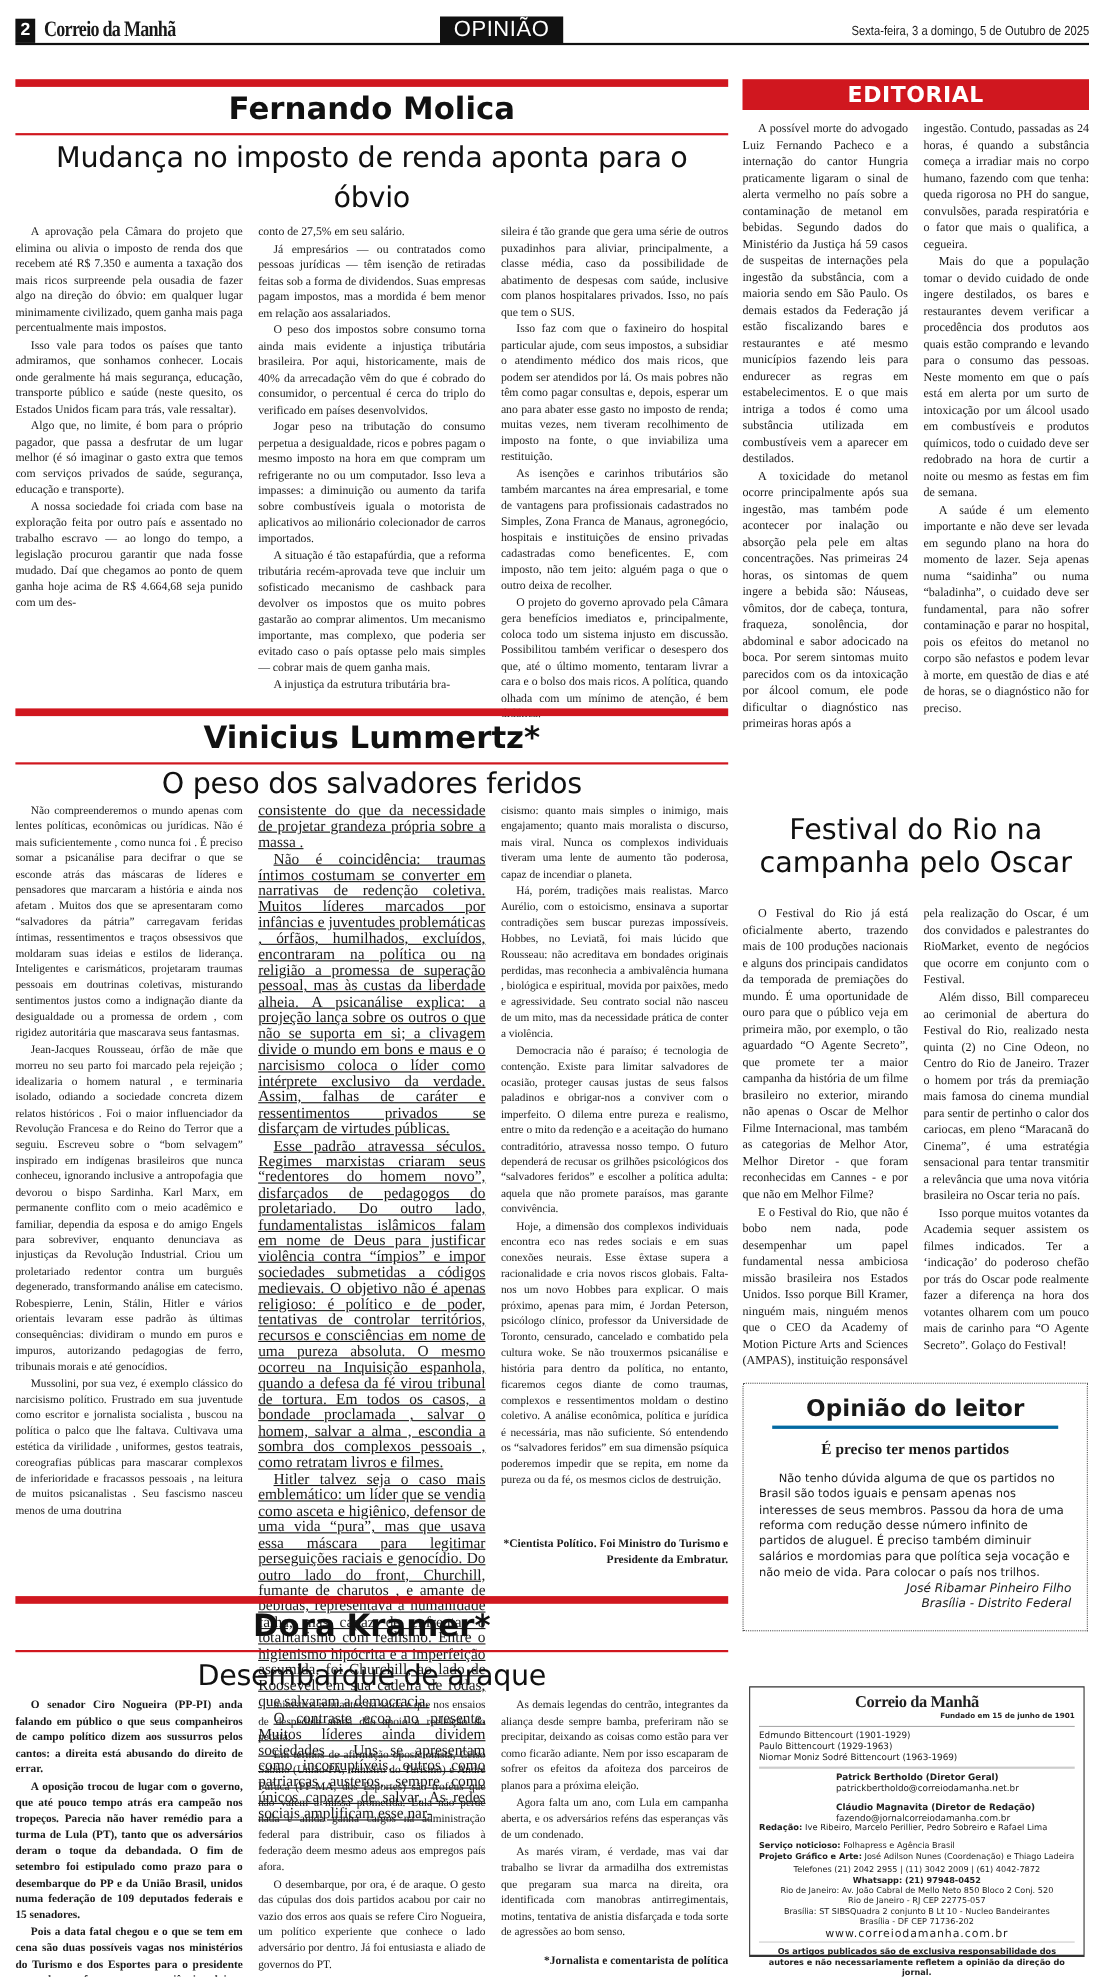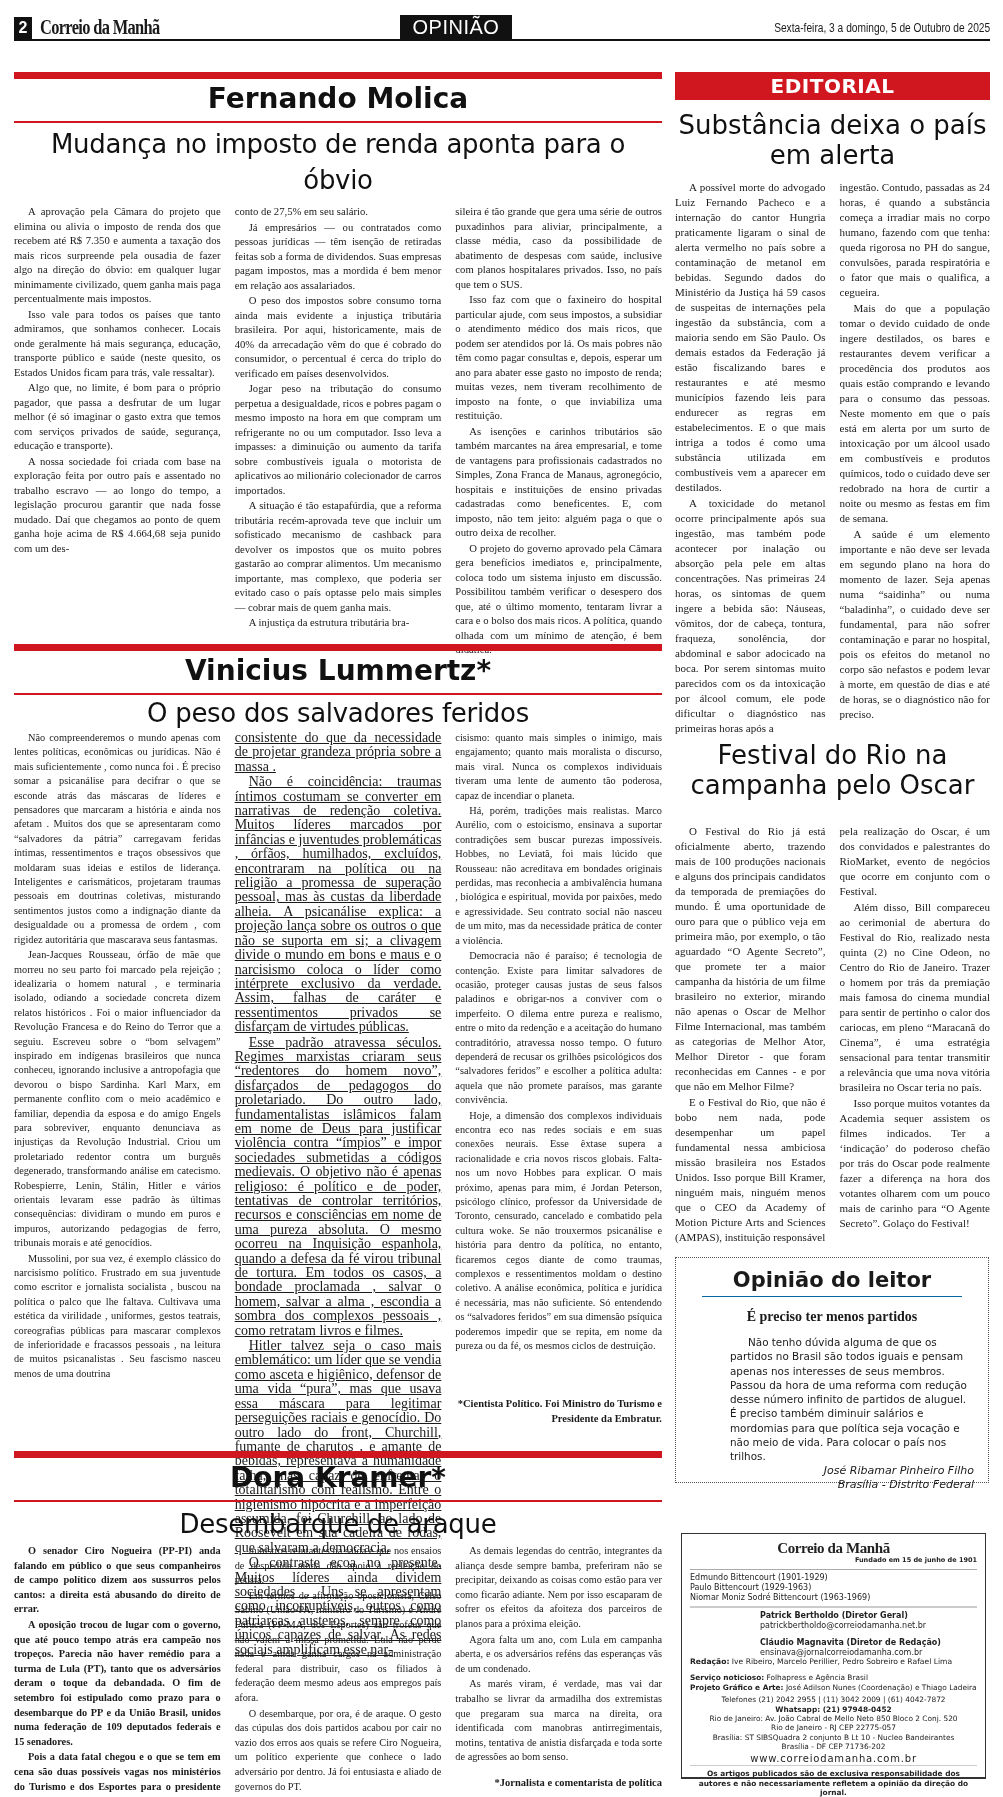--- a/index.html
+++ b/index.html
@@ -25,23 +25,23 @@
   .col p.cont { text-indent: 0; }
 
   
   .right { position: absolute; left: 675px; width: 315px; }
   .editorial-bar { height: 28px; background: #d0171f; color: #fff; font-family: "DejaVu Sans", sans-serif; font-size: 20px; font-weight: bold; text-align: center; line-height: 28px; letter-spacing: 0.5px; }
   .ed-headline { font-family: "DejaVu Sans", sans-serif; font-size: 26px; text-align: center; line-height: 30px; margin-top: 10px; color: #111; }
   .ed-cols { display: flex; gap: 14px; margin-top: 10px; }
   .ed-cols .col { font-size: 11px; line-height: 15px; }
 
   .reader-box { position: absolute; left: 675px; top: 1257px; width: 314px; height: 226px; border: 1px dotted #555; padding: 10px 14px; }
-  .reader-title { font-family: "DejaVu Sans", sans-serif; font-size: 21px; font-weight: bold; text-align: center; padding-bottom: 4px; border-bottom: 1px solid #0369a1; margin: 0 12px; }
+  .reader-title { font-family: "DejaVu Sans", sans-serif; font-size: 21px; font-weight: bold; text-align: center; padding-bottom: 4px; border-bottom: 3px solid #0369a1; margin: 0 12px; }
   .reader-sub { font-family: Liberation Serif, serif; font-size: 14px; font-weight: 600; text-align: center; margin-top: 12px; }
-  .reader-body { font-family: "DejaVu Sans", sans-serif; font-size: 10.4px; line-height: 14.3px; margin-top: 10px; text-indent: 18px; margin-left: 40px; }
+  .reader-body { font-family: "DejaVu Sans", sans-serif; font-size: 10.4px; line-height: 14.3px; margin-top: 10px; text-indent: 18px; }
   .reader-sig { font-family: "DejaVu Sans", sans-serif; font-style: italic; font-size: 11px; text-align: right; line-height: 14px; }
 
   .expediente { position: absolute; left: 681px; top: 1533px; width: 305px; height: 246px; border: 1px solid #333; border-bottom-width: 2px; padding: 6px 8px; font-family: "DejaVu Sans", sans-serif; font-size: 7.4px; line-height: 9.4px; color: #222; }
   .exp-logo { font-family: "Liberation Serif", serif; font-weight: bold; font-size: 15px; text-align: center; line-height: 16px; letter-spacing: -0.4px; }
   .exp-founded { font-size: 6.5px; font-weight: bold; text-align: right; padding-bottom: 4px; border-bottom: 1px solid #aaa; }
   .exp-founders { padding: 3px 0; border-bottom: 2px solid #ccc; font-size: 8px; line-height: 10px; }
   .exp-center { text-align: center; }
   .exp-bold { font-weight: bold; }
   .exp-url { text-align: center; font-size: 10px; letter-spacing: 0.8px; margin: 2px 0; }
   .exp-disclaimer { text-align: center; font-weight: bold; border-top: 1px solid #ccc; padding-top: 3px; margin-top: 2px; }
@@ -133,21 +133,20 @@
         <p>As demais legendas do centrão, integrantes da aliança desde sempre bamba, preferiram não se precipitar, deixando as coisas como estão para ver como ficarão adiante. Nem por isso escaparam de sofrer os efeitos da afoiteza dos parceiros de planos para a próxima eleição.</p>
         <p>Agora falta um ano, com Lula em campanha aberta, e os adversários reféns das esperanças vãs de um condenado.</p>
         <p>As marés viram, é verdade, mas vai dar trabalho se livrar da armadilha dos extremistas que pregaram sua marca na direita, ora identificada com manobras antirregimentais, motins, tentativa de anistia disfarçada e toda sorte de agressões ao bom senso.</p>
       </div>
   </div>
   <div style="position:absolute; right:0; top:326px; font-size:10.5px; font-weight:bold; font-family:'Liberation Serif', serif;">*Jornalista e comentarista de política</div>
 </div>
 
 <div class="right" style="top:72px;">
   <div class="editorial-bar">EDITORIAL</div>
-  <div class="ed-headline">Substância deixa o país em alerta</div>
   <div class="ed-cols">
     <div class="col">
         <p>A possível morte do advogado Luiz Fernando Pacheco e a internação do cantor Hungria praticamente ligaram o sinal de alerta vermelho no país sobre a contaminação de metanol em bebidas. Segundo dados do Ministério da Justiça há 59 casos de suspeitas de internações pela ingestão da substância, com a maioria sendo em São Paulo. Os demais estados da Federação já estão fiscalizando bares e restaurantes e até mesmo municípios fazendo leis para endurecer as regras em estabelecimentos. E o que mais intriga a todos é como uma substância utilizada em combustíveis vem a aparecer em destilados.</p>
         <p>A toxicidade do metanol ocorre principalmente após sua ingestão, mas também pode acontecer por inalação ou absorção pela pele em altas concentrações. Nas primeiras 24 horas, os sintomas de quem ingere a bebida são: Náuseas, vômitos, dor de cabeça, tontura, fraqueza, sonolência, dor abdominal e sabor adocicado na boca. Por serem sintomas muito parecidos com os da intoxicação por álcool comum, ele pode dificultar o diagnóstico nas primeiras horas após a</p>
       </div>
     <div class="col">
         <p class="cont">ingestão. Contudo, passadas as 24 horas, é quando a substância começa a irradiar mais no corpo humano, fazendo com que tenha: queda rigorosa no PH do sangue, convulsões, parada respiratória e o fator que mais o qualifica, a cegueira.</p>
         <p>Mais do que a população tomar o devido cuidado de onde ingere destilados, os bares e restaurantes devem verificar a procedência dos produtos aos quais estão comprando e levando para o consumo das pessoas. Neste momento em que o país está em alerta por um surto de intoxicação por um álcool usado em combustíveis e produtos químicos, todo o cuidado deve ser redobrado na hora de curtir a noite ou mesmo as festas em fim de semana.</p>
         <p>A saúde é um elemento importante e não deve ser levada em segundo plano na hora do momento de lazer. Seja apenas numa “saidinha” ou numa “baladinha”, o cuidado deve ser fundamental, para não sofrer contaminação e parar no hospital, pois os efeitos do metanol no corpo são nefastos e podem levar à morte, em questão de dias e até de horas, se o diagnóstico não for preciso.</p>
       </div>
@@ -184,21 +183,21 @@
     <div>Edmundo Bittencourt (1901-1929)</div>
     <div>Paulo Bittencourt (1929-1963)</div>
     <div>Niomar Moniz Sodré Bittencourt (1963-1969)</div>
   </div>
   <div style="padding-left:70px; margin-top:3px; font-size:8px;">
     <div class="exp-bold">Patrick Bertholdo (Diretor Geral)</div>
     <div>patrickbertholdo@correiodamanha.net.br</div>
   </div>
   <div style="padding-left:70px; margin-top:8px; font-size:8px;">
     <div class="exp-bold">Cláudio Magnavita (Diretor de Redação)</div>
-    <div>ensinava@jornalcorreiodamanha.com.br</div>
+    <div>fazendo@jornalcorreiodamanha.com.br</div>
   </div>
   <div style="font-size:7.6px;"><b>Redação:</b> <span>Ive Ribeiro, Marcelo Perillier, Pedro Sobreiro e Rafael Lima</span></div>
   <div style="margin-top:7px;"><b>Serviço noticioso:</b> <span>Folhapress e Agência Brasil</span></div>
   <div><b>Projeto Gráfico e Arte:</b> <span>José Adilson Nunes (Coordenação) e  Thiago Ladeira</span></div>
   <div class="exp-center" style="margin-top:3px;">Telefones (21) 2042 2955 | (11) 3042 2009 | (61) 4042-7872</div>
   <div class="exp-center exp-bold">Whatsapp: (21) 97948-0452</div>
   <div class="exp-center">Rio de Janeiro: Av. João Cabral de Mello Neto 850 Bloco 2 Conj. 520</div>
   <div class="exp-center">Rio de Janeiro - RJ CEP 22775-057</div>
   <div class="exp-center">Brasília: ST SIBSQuadra 2 conjunto B Lt 10 - Nucleo Bandeirantes</div>
   <div class="exp-center">Brasília - DF CEP 71736-202</div>

